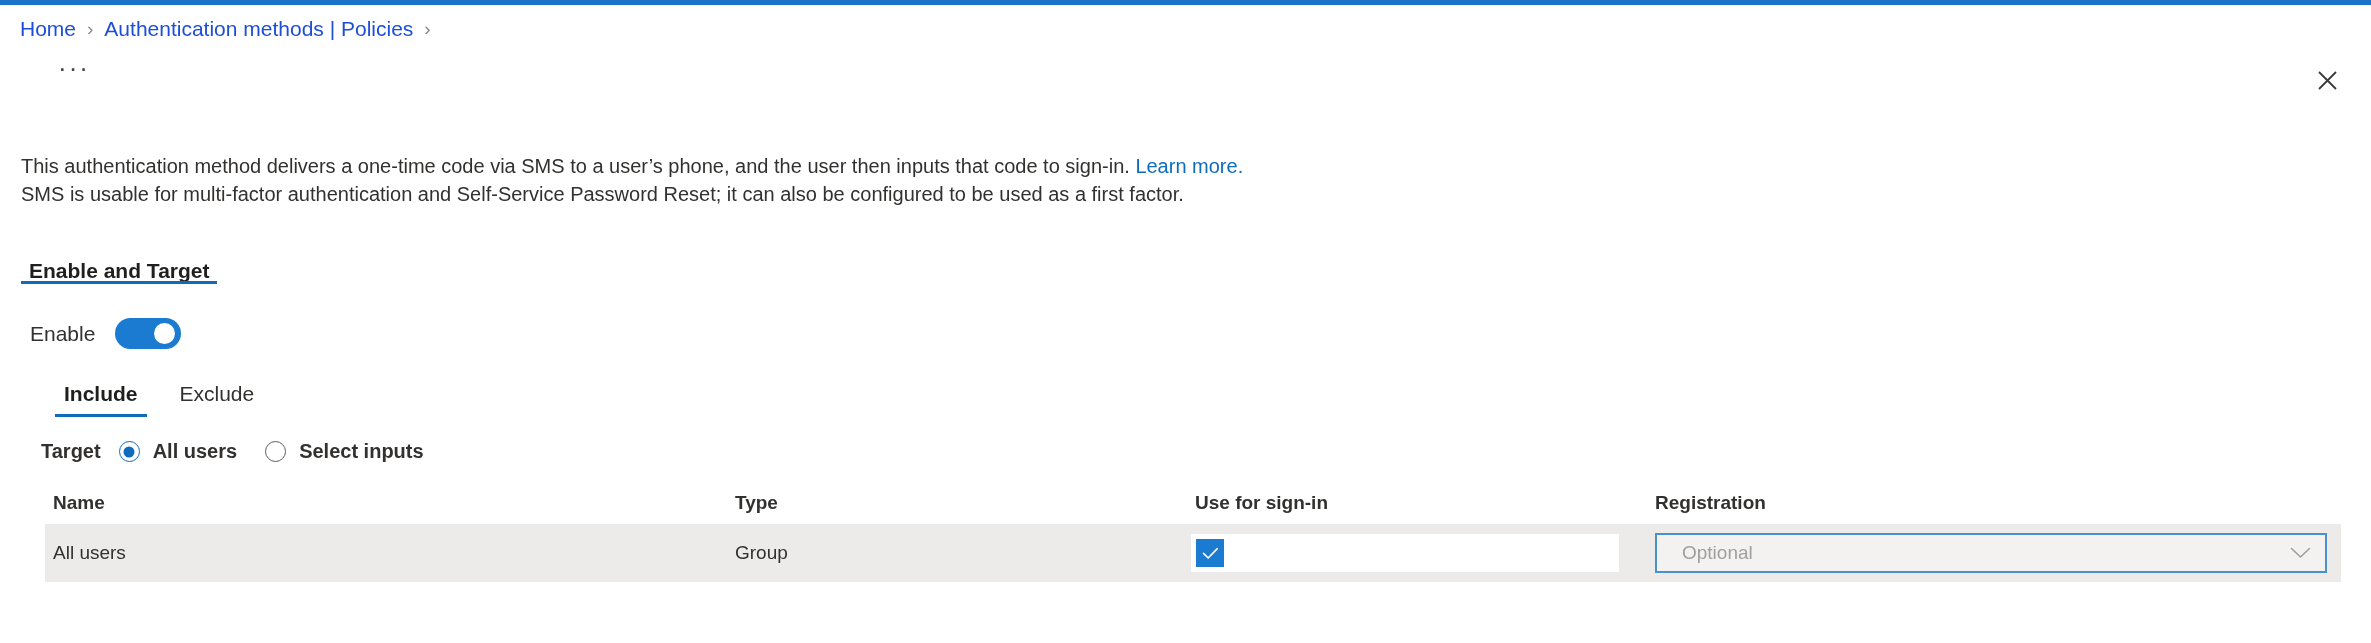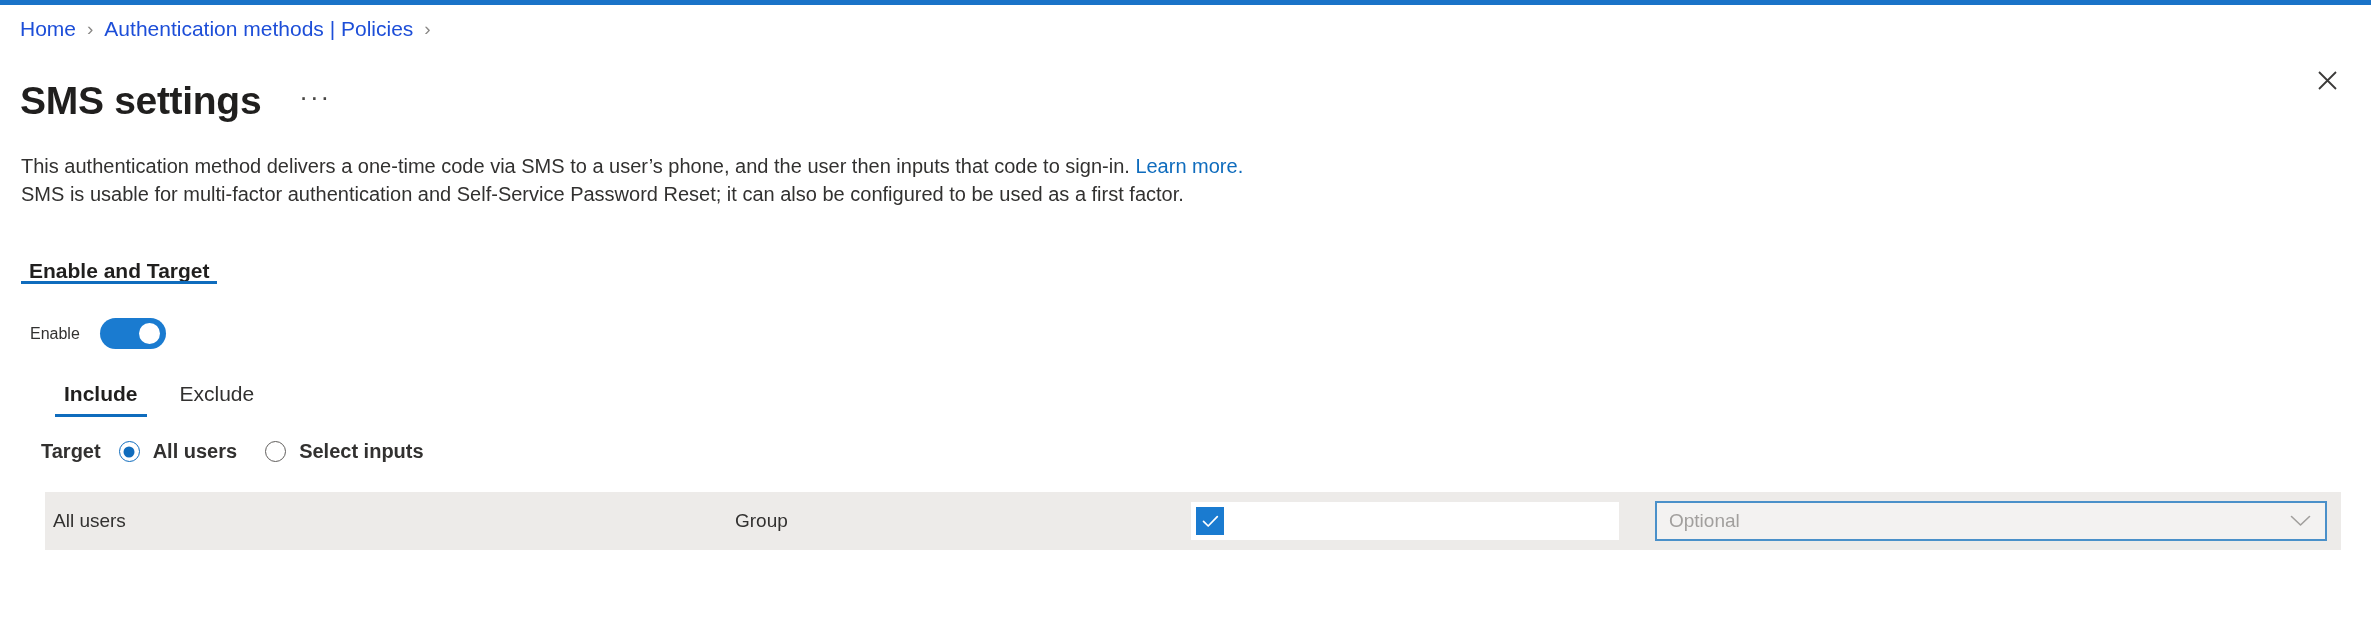--- a/index.html
+++ b/index.html
@@ -130,21 +130,21 @@
 
   
   .enable-row {
     position: absolute;
     top: 318px;
     left: 30px;
     display: flex;
     align-items: center;
   }
   .enable-label {
-    font-size: 16px;
+    font-size: 21px;
     color: #323130;
     margin-right: 20px;
   }
   .toggle {
     width: 66px;
     height: 31px;
     border-radius: 16px;
     background: #1a7bd0;
     position: relative;
     cursor: pointer;
@@ -289,21 +289,21 @@
   
   .dropdown {
     width: 672px;
     height: 40px;
     border: 2px solid #4a90c9;
     background: #f3f2f1;
     box-sizing: border-box;
     display: flex;
     align-items: center;
     justify-content: space-between;
-    padding: 0 14px 0 12px;
+    padding: 0 14px 0 25px;
     cursor: pointer;
   }
   .dropdown .dd-value {
     font-size: 19px;
     color: #a19f9d;
   }
   .dropdown .dd-chevron {
     color: #a19f9d;
     display: flex;
     align-items: center;
@@ -315,21 +315,20 @@
 <div class="top-accent"></div>
 
 <nav class="breadcrumb">
   <span class="crumb-link">Home</span>
   <span class="crumb-sep">›</span>
   <span class="crumb-link">Authentication methods | Policies</span>
   <span class="crumb-sep">›</span>
 </nav>
 
 <div class="title-row">
-  <h1 class="page-title">SMS settings</h1>
   <span class="title-ellipsis">···</span>
 </div>
 
 <div class="close-btn">
   <svg width="19" height="19" viewBox="0 0 19 19">
     <path d="M1 1 L18 18 M18 1 L1 18" stroke="#3b3a39" stroke-width="1.8" fill="none"></path>
   </svg>
 </div>
 
 <div class="description">
@@ -368,20 +367,26 @@
   </div>
 
   <div class="radio-option">
     <span class="radio-circle"></span>
     <span class="radio-text">Select inputs</span>
   </div>
 </div>
 
 <div class="data-table">
 
+  <div class="table-header">
+    <div class="cell col-name">Name</div>
+    <div class="cell col-type">Type</div>
+    <div class="cell col-sign">Use for sign-in</div>
+    <div class="cell col-reg">Registration</div>
+  </div>
 
   <div class="table-row">
     <div class="cell col-name">All users</div>
 
     <div class="cell col-type">Group</div>
 
     <div class="cell col-sign">
       <div class="checkbox-field">
         <div class="checkbox">
           <svg width="17" height="13" viewBox="0 0 17 13">

